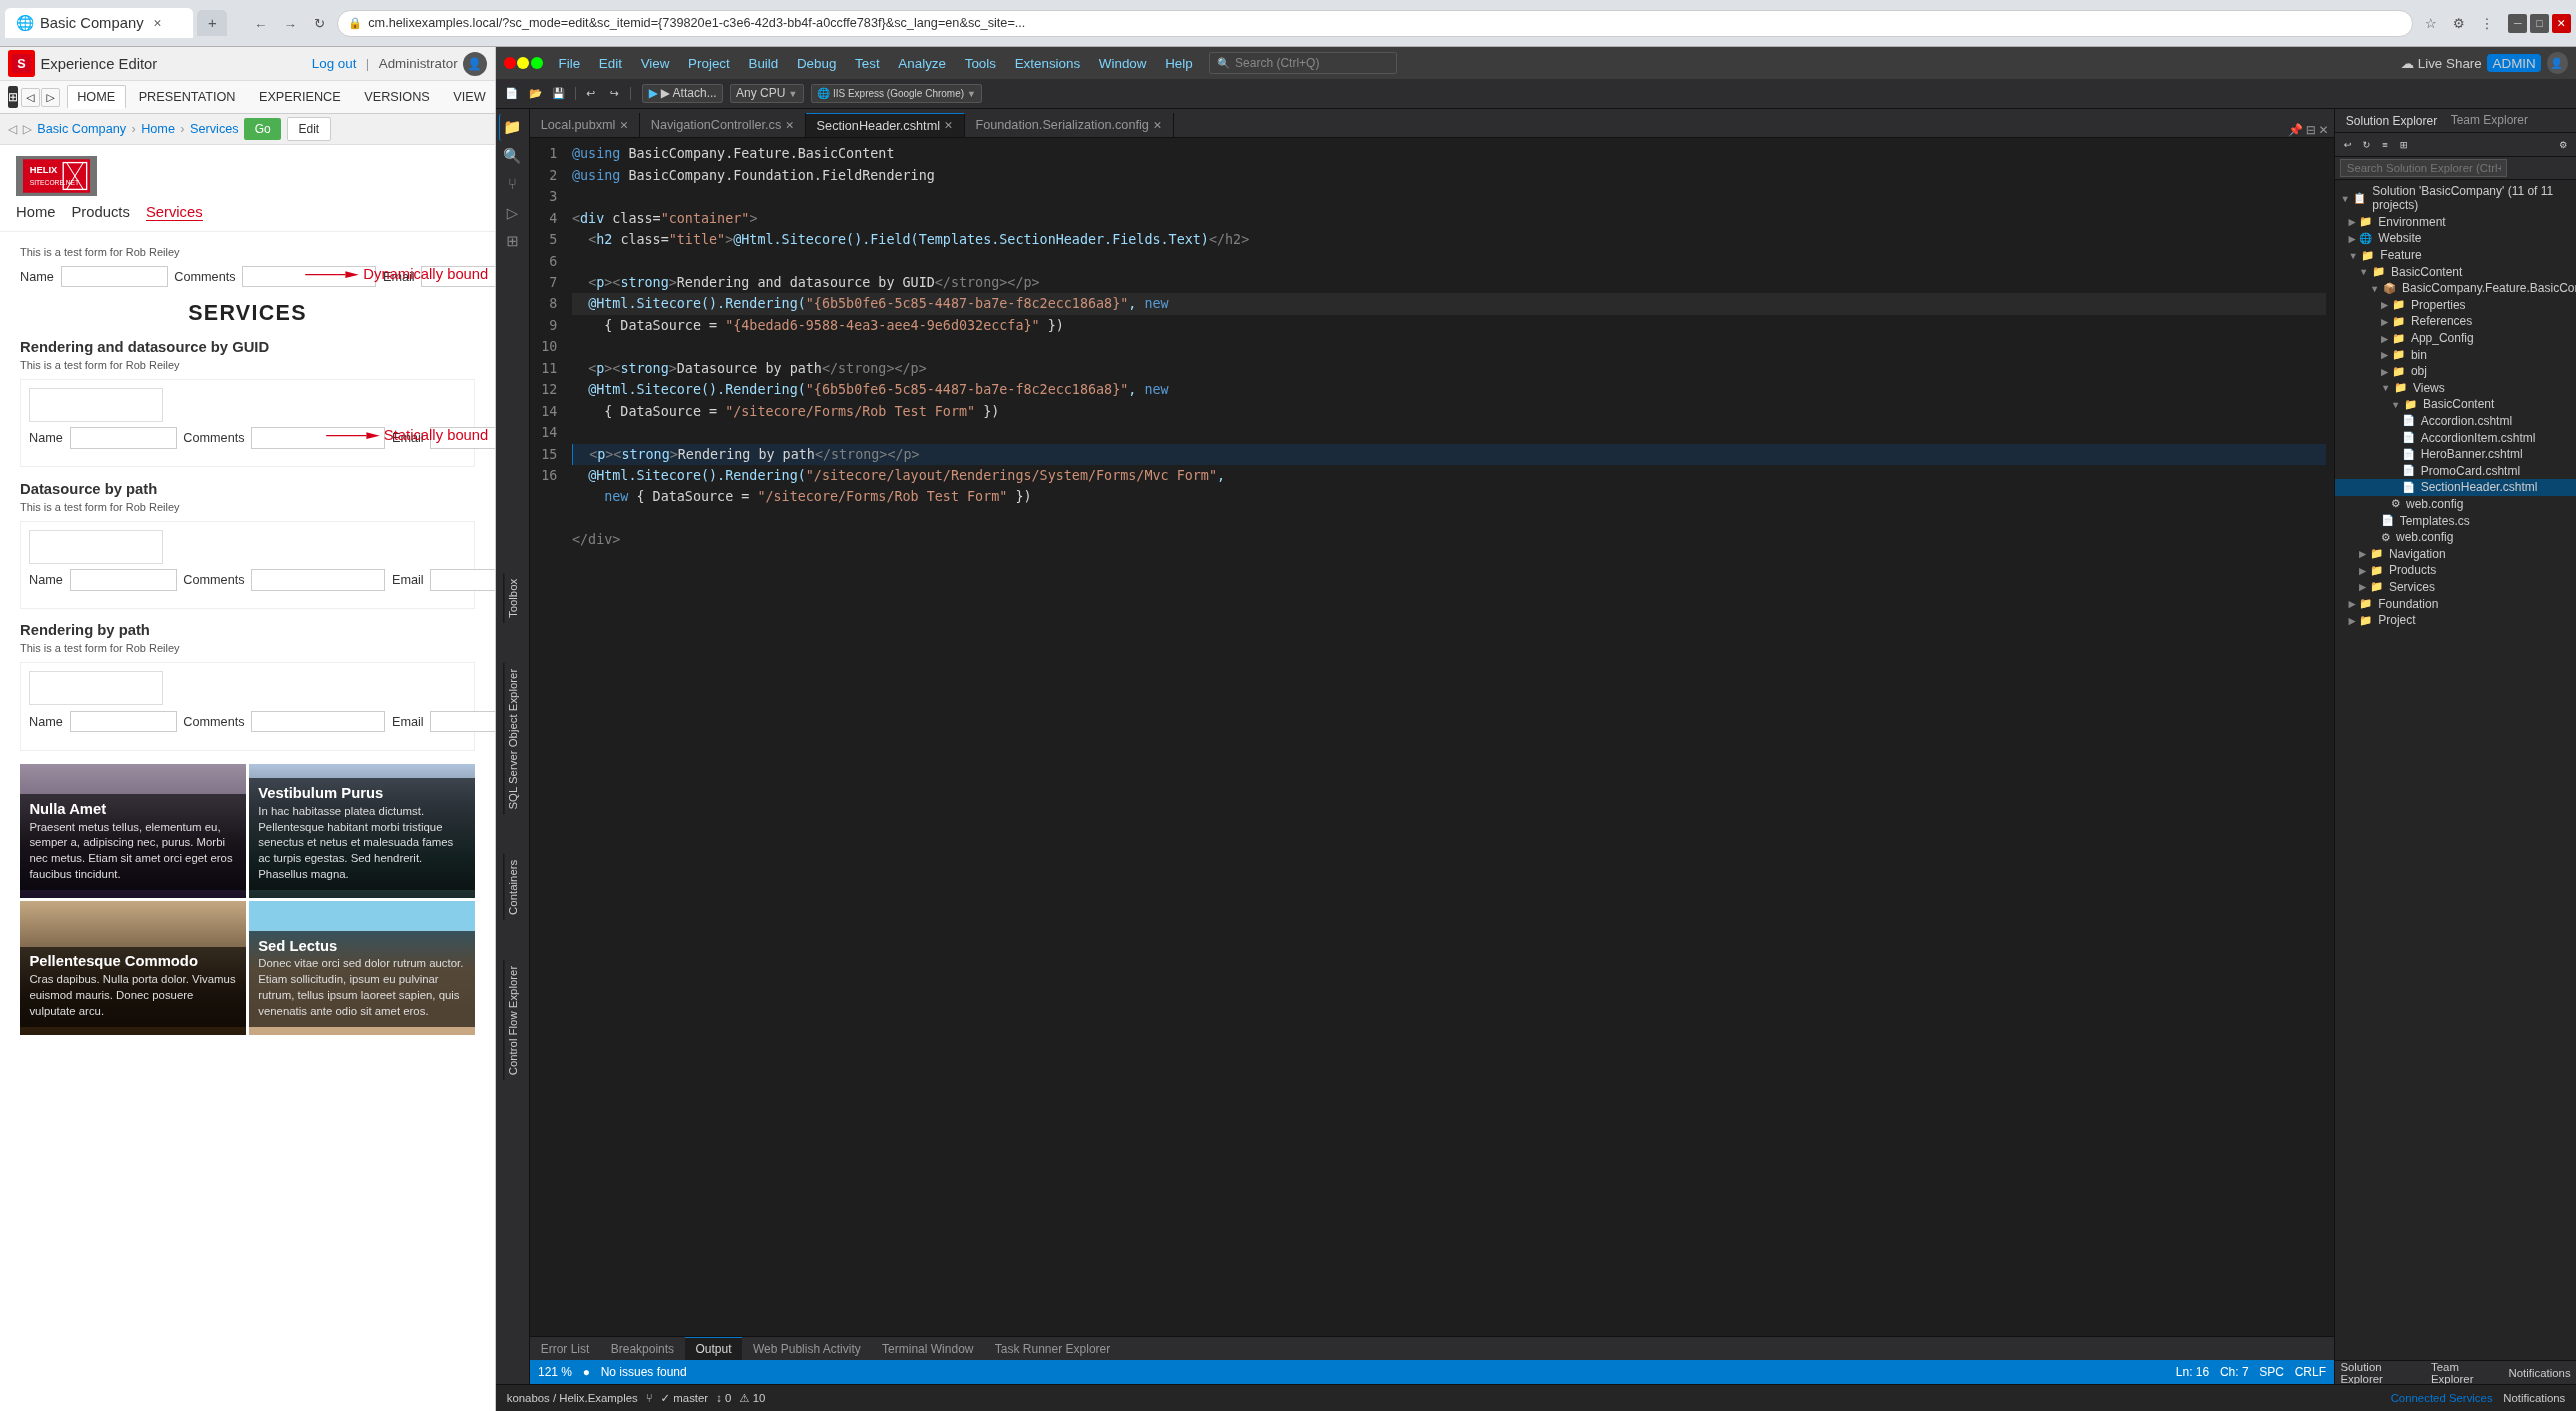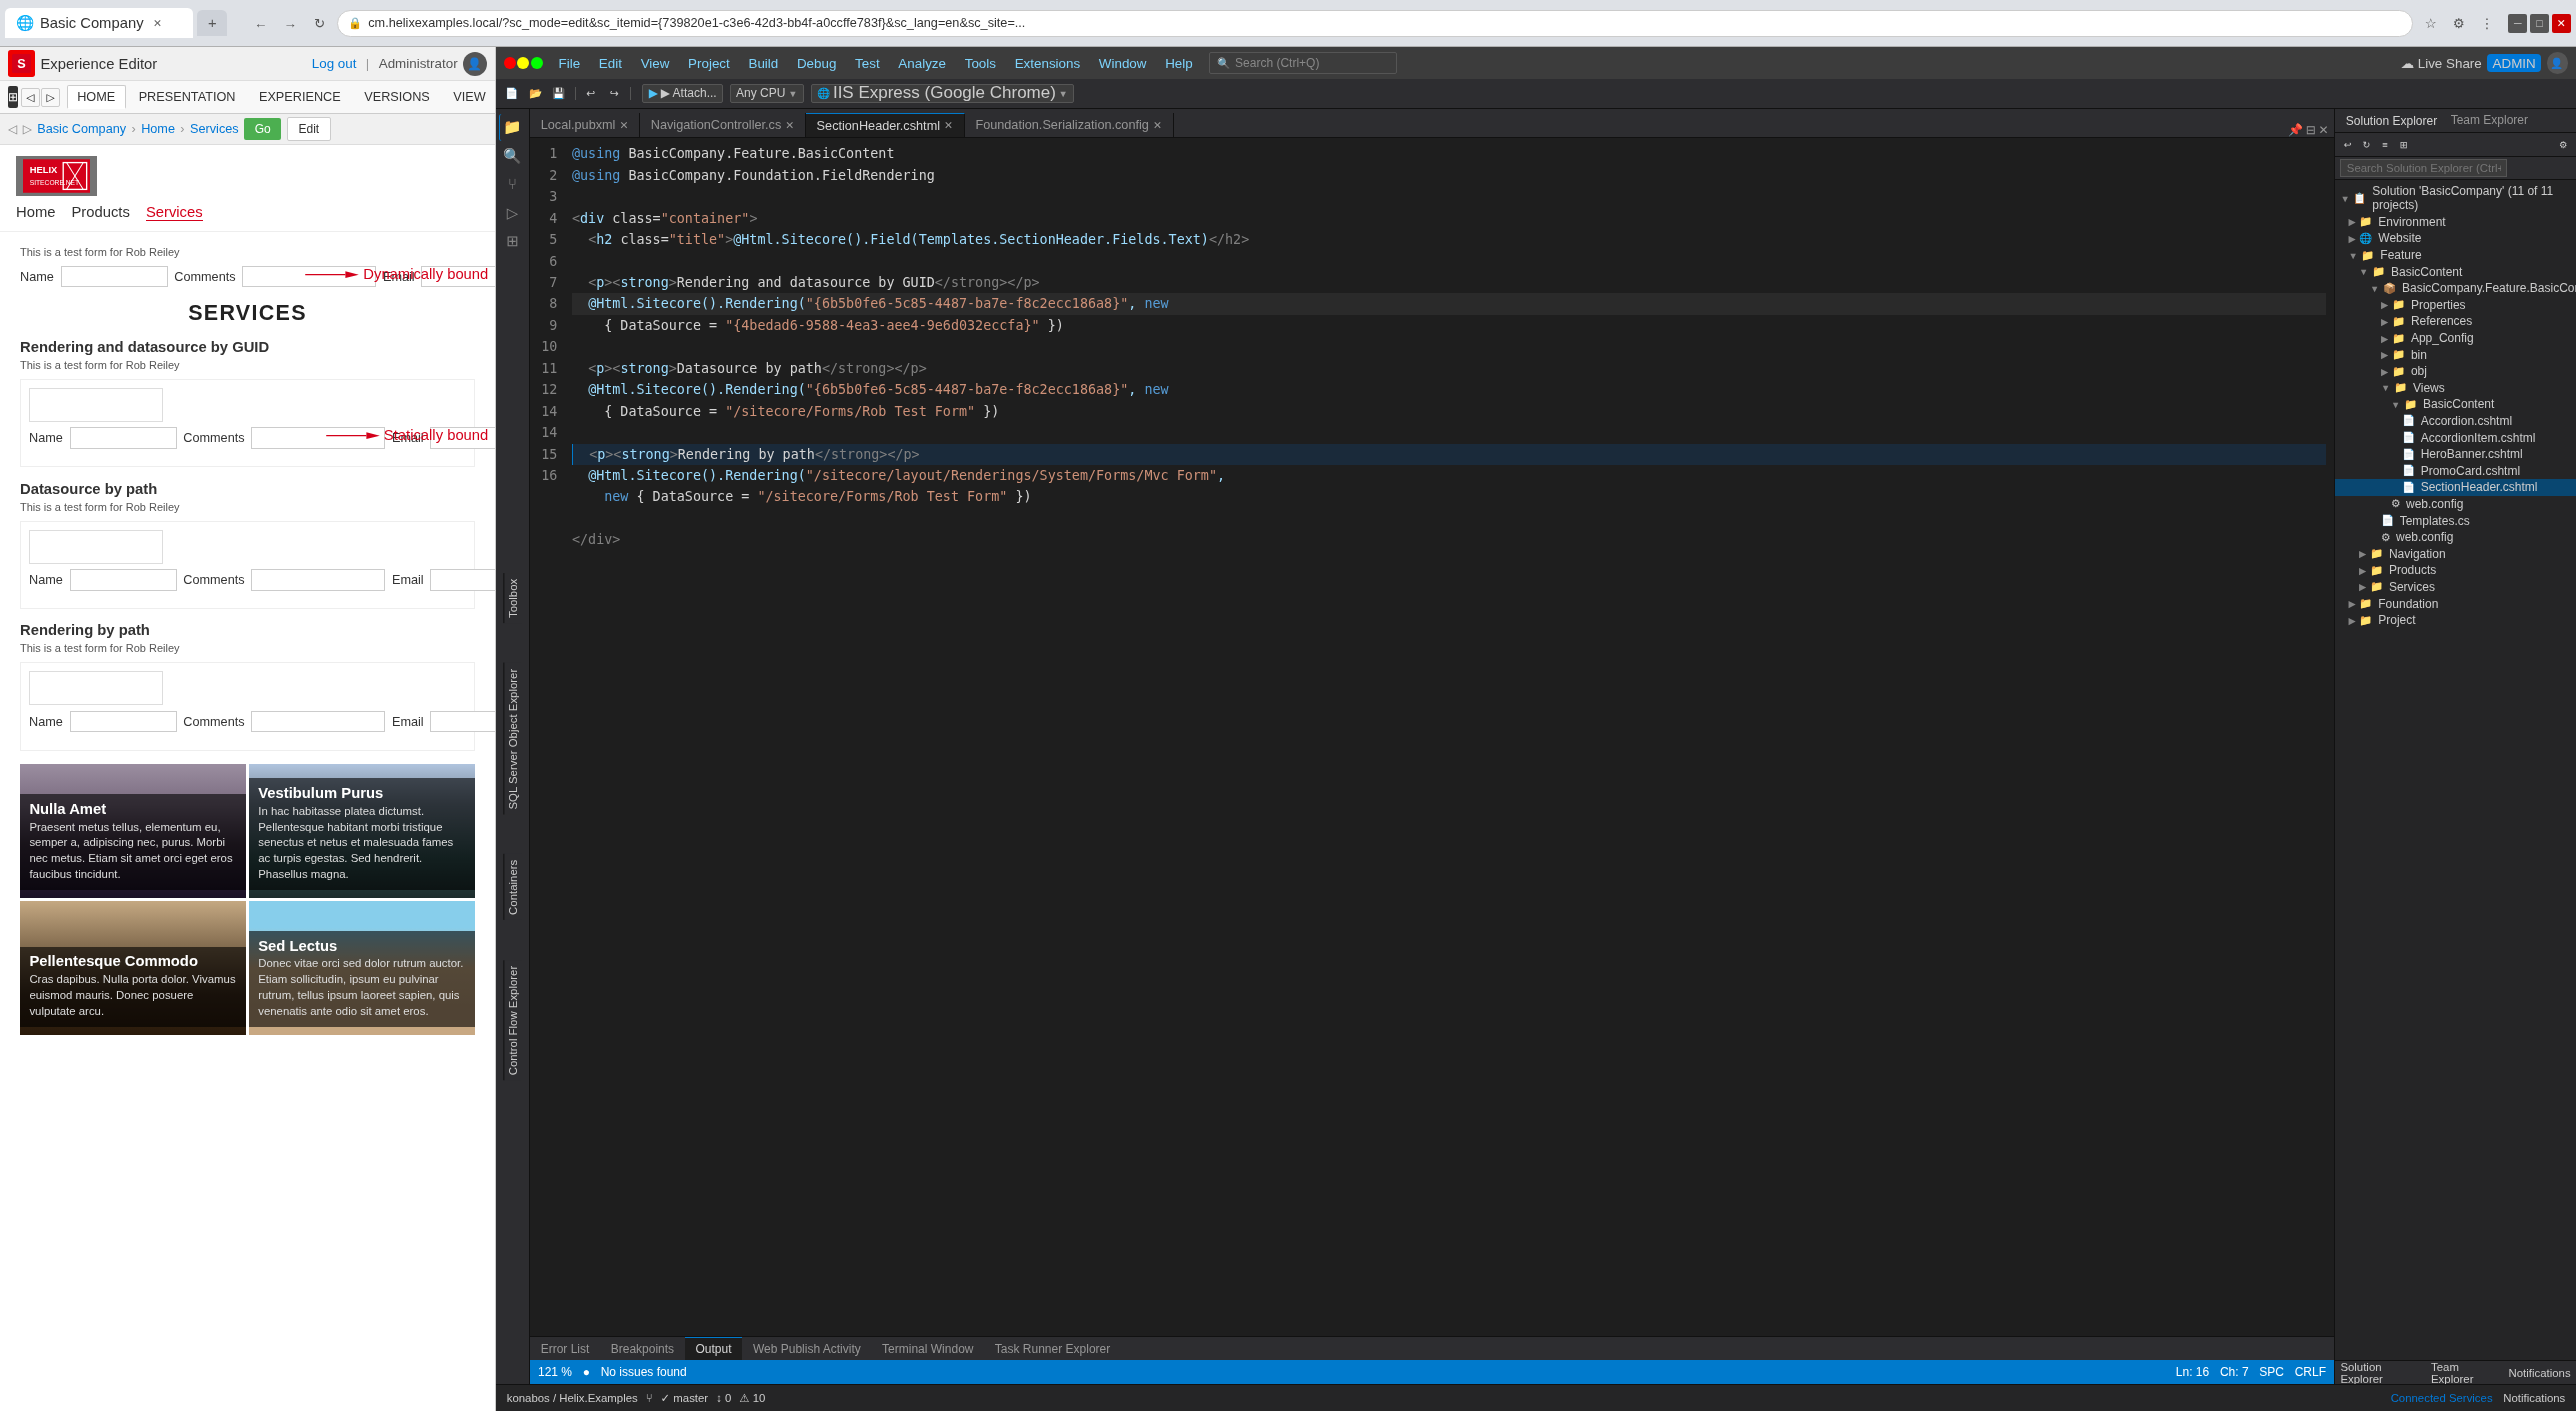--- a/index.html
+++ b/index.html
@@ -411,21 +411,21 @@
       <div class="vs-dropdown" style="margin-left:5.4px;">
         <span style="font-size:12px; color:#4fc3f7;">▶</span>
         <span style="font-size:12px; color:#ccc;">▶ Attach...</span>
       </div>
       <div class="vs-dropdown" style="margin-left:2.7px;">
         <span style="font-size:12px;">Any CPU</span>
         <span style="font-size:9.4px; color:#999;">▼</span>
       </div>
       <div class="vs-dropdown" style="margin-left:2.7px;">
         <span style="font-size:10.7px;">🌐</span>
-        <span style="font-size:17px;">IIS Express (Google Chrome)</span>
+        <span style="font-size:10px;">IIS Express (Google Chrome)</span>
         <span style="font-size:9.4px; color:#999;">▼</span>
       </div>
     </div>
 
     <div style="flex:1; display:flex; flex-direction:column; overflow:hidden;">
 
       <div style="flex:1; display:flex; overflow:hidden;">
 
         <div style="width:34px; background:#2d2d30; display:flex; flex-direction:column; align-items:center; padding-top:5.4px; gap:1.3px; border-right:0.7px solid #111;">
           <div class="vs-sidebar-icon active" title="Explorer">📁</div>

